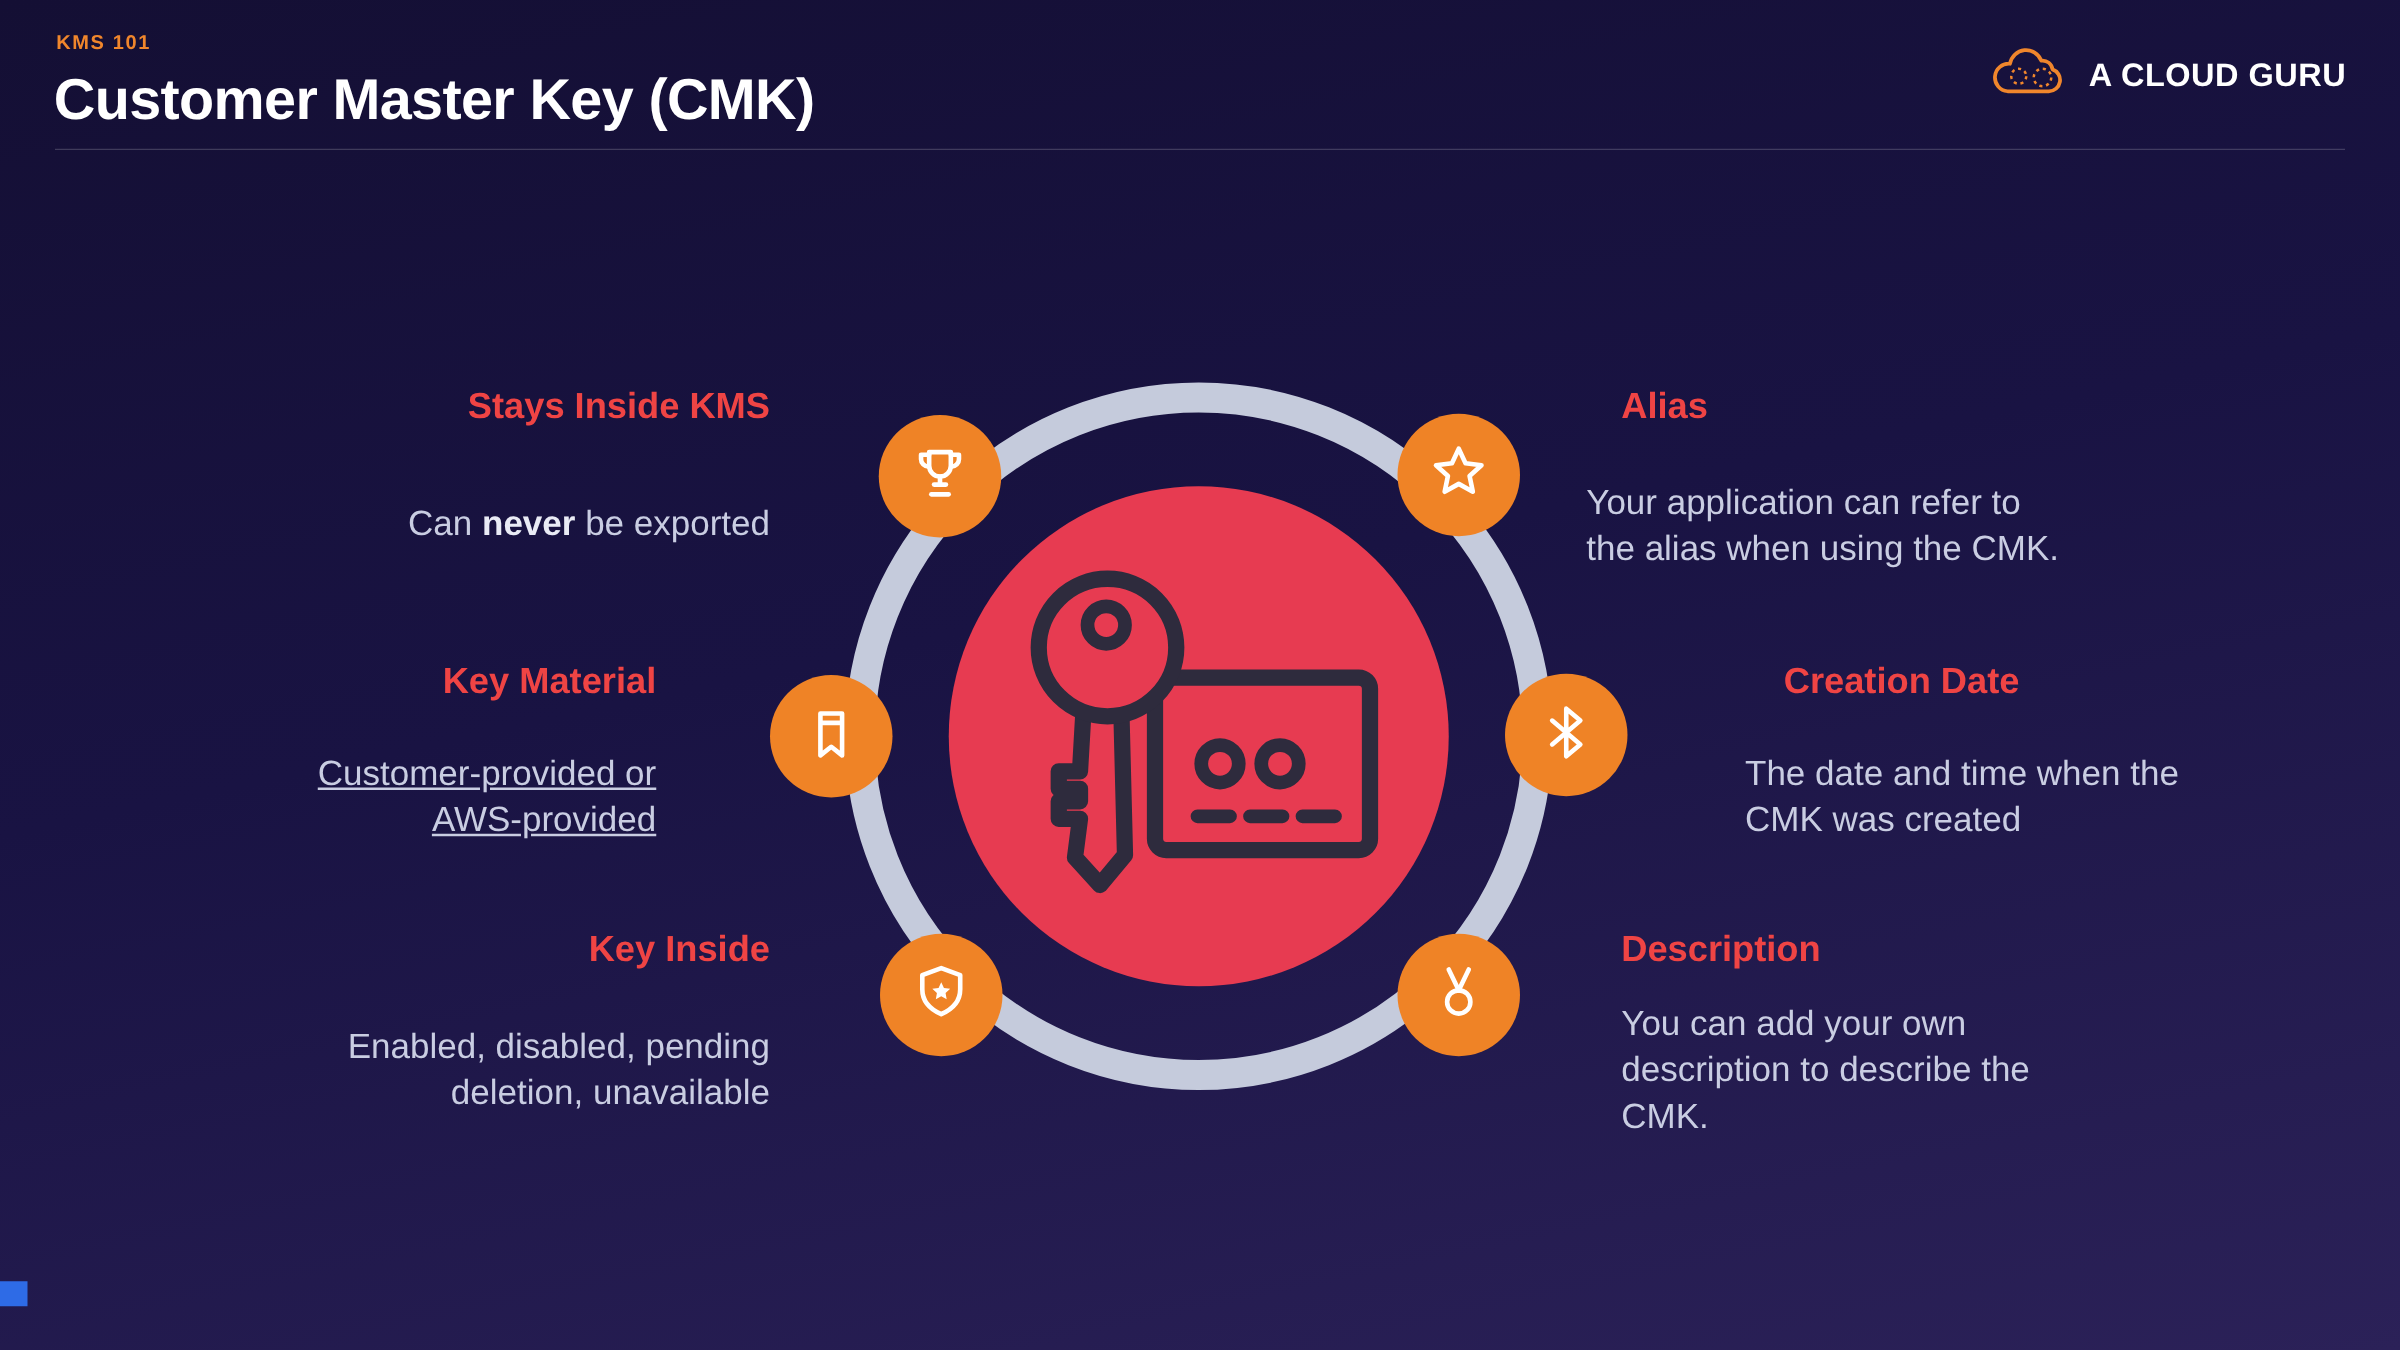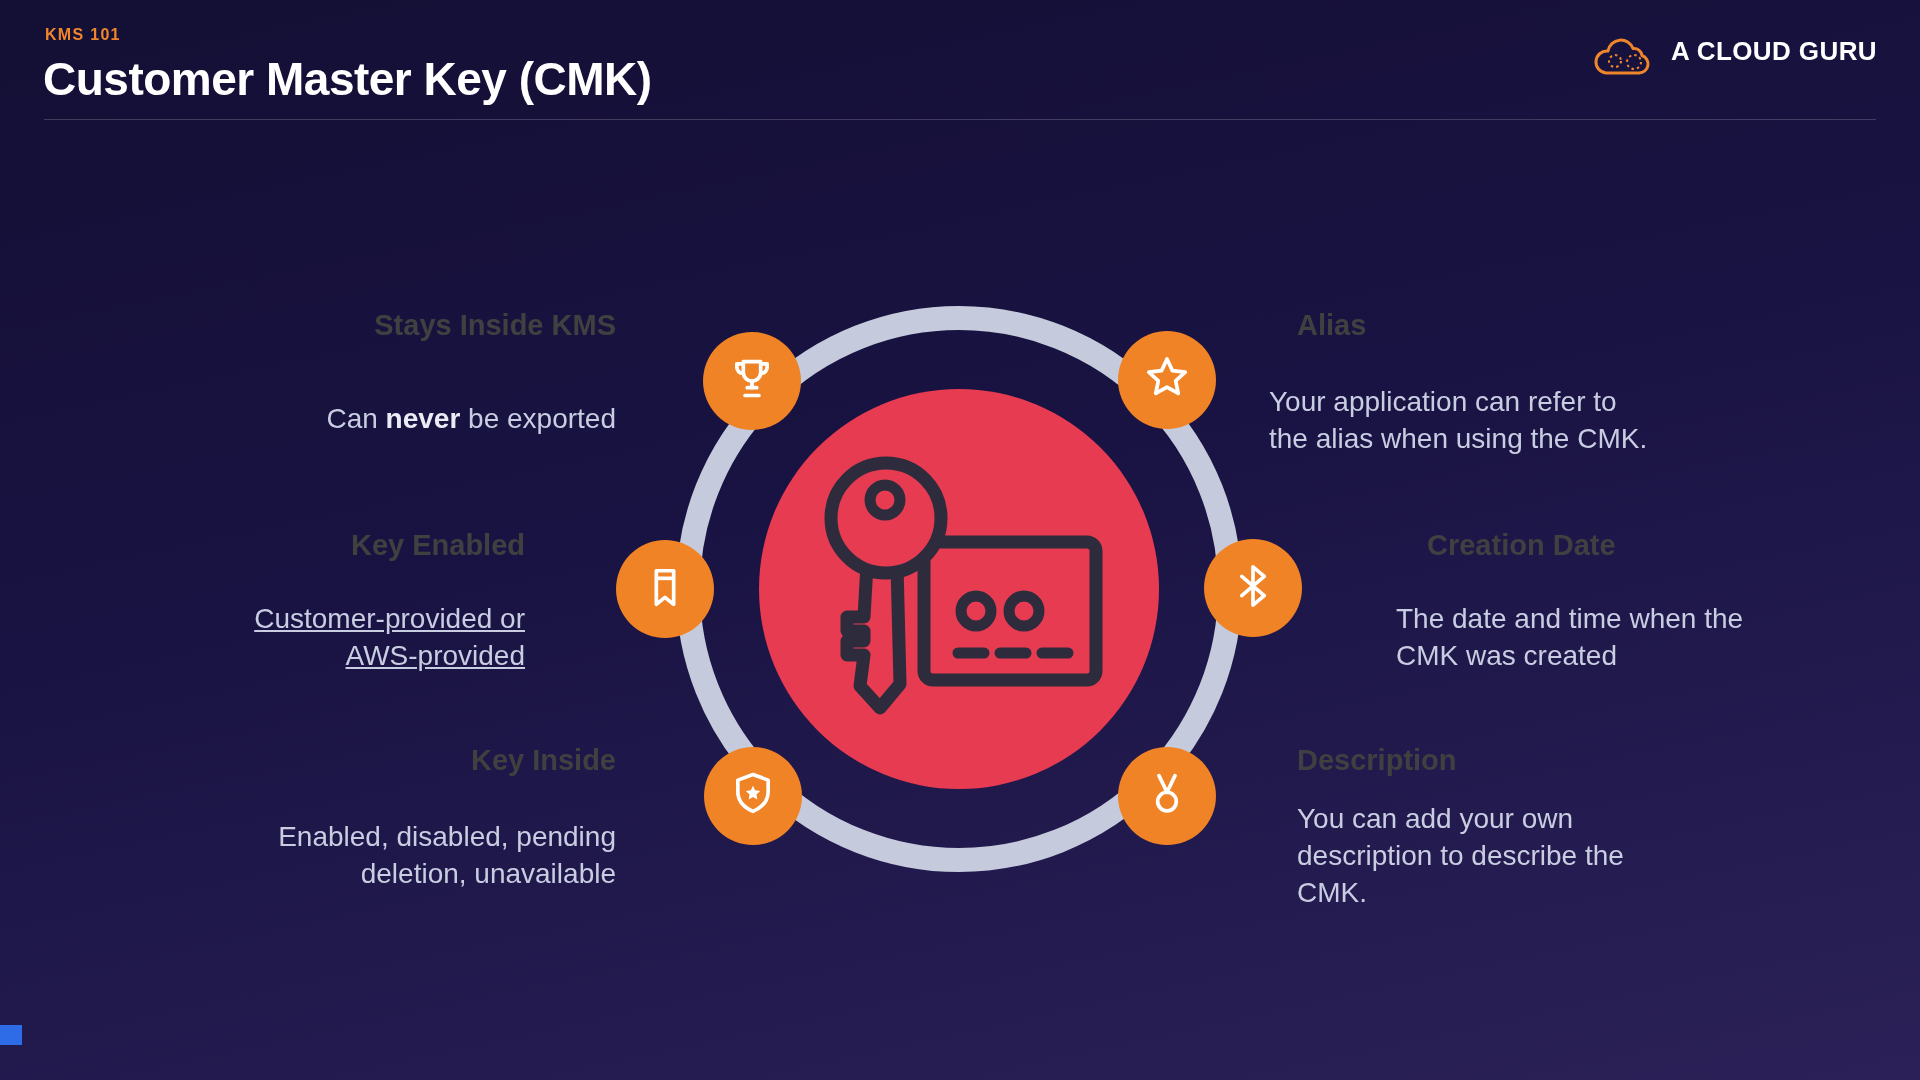--- a/index.html
+++ b/index.html
@@ -20,21 +20,21 @@
     position:absolute; left:43px; top:52px;
     font-size:46px; font-weight:800; letter-spacing:-0.5px;
     color:#ffffff;
   }
   .divider {
     position:absolute; left:44px; right:44px; top:119px; height:1px;
     background:rgba(255,255,255,0.18);
   }
   .logo {
     position:absolute; right:43px; top:36px;
-    display:flex; gap:16px;
+    display:flex; align-items:center; gap:16px;
   }
   .logo-text { font-size:26px; font-weight:800; letter-spacing:0.4px; color:#ffffff; }
 
   
   .ring {
     position:absolute; left:676px; top:306px; width:566px; height:566px;
     border-radius:50%; border:24px solid #c5cbdc;
   }
   .red-circle {
     position:absolute; left:759px; top:389px; width:400px; height:400px;
@@ -49,21 +49,21 @@
   .badge svg { width:52px; height:52px; }
   .badge-trophy    { left:703px;  top:332px; }
   .badge-star      { left:1118px; top:331px; }
   .badge-bookmark  { left:616px;  top:540px; }
   .badge-bluetooth { left:1204px; top:539px; }
   .badge-shield    { left:704px;  top:747px; }
   .badge-medal     { left:1118px; top:747px; }
 
   
   .heading {
-    position:absolute; font-size:29px; font-weight:700; color:#404040;
+    position:absolute; font-size:29px; font-weight:700; color:#ef4444;
     line-height:34px; white-space:nowrap;
   }
   .bodytext {
     position:absolute; font-size:28px; color:#c9cde2; line-height:37px;
     white-space:pre-line;
   }
   .r { text-align:right; }
   .bold-inline { font-weight:700; color:#e9ebf5; }
 
   .h-stays   { right:1304px; top:308px; }
@@ -175,21 +175,21 @@
         <circle cx="12" cy="15.5" r="4.3"></circle>
         <path d="M8.3 3.5l3.7 7.7"></path>
         <path d="M15.7 3.5L12 11.2"></path>
       </svg>
     </span>
   </div>
 
   <div class="heading r h-stays">Stays Inside KMS</div>
   <div class="bodytext r b-stays"><span>Can </span><span class="bold-inline">never</span><span> be exported</span></div>
 
-  <div class="heading r h-material">Key Enabled</div>
+  <div class="heading r h-material">Key Material</div>
   <div class="bodytext r b-material">Customer-provided or
 AWS-provided</div>
 
   <div class="heading r h-state">Key Inside</div>
   <div class="bodytext r b-state">Enabled, disabled, pending
 deletion, unavailable</div>
 
   <div class="heading h-alias">Alias</div>
   <div class="bodytext b-alias">Your application can refer to
 the alias when using the CMK.</div>

